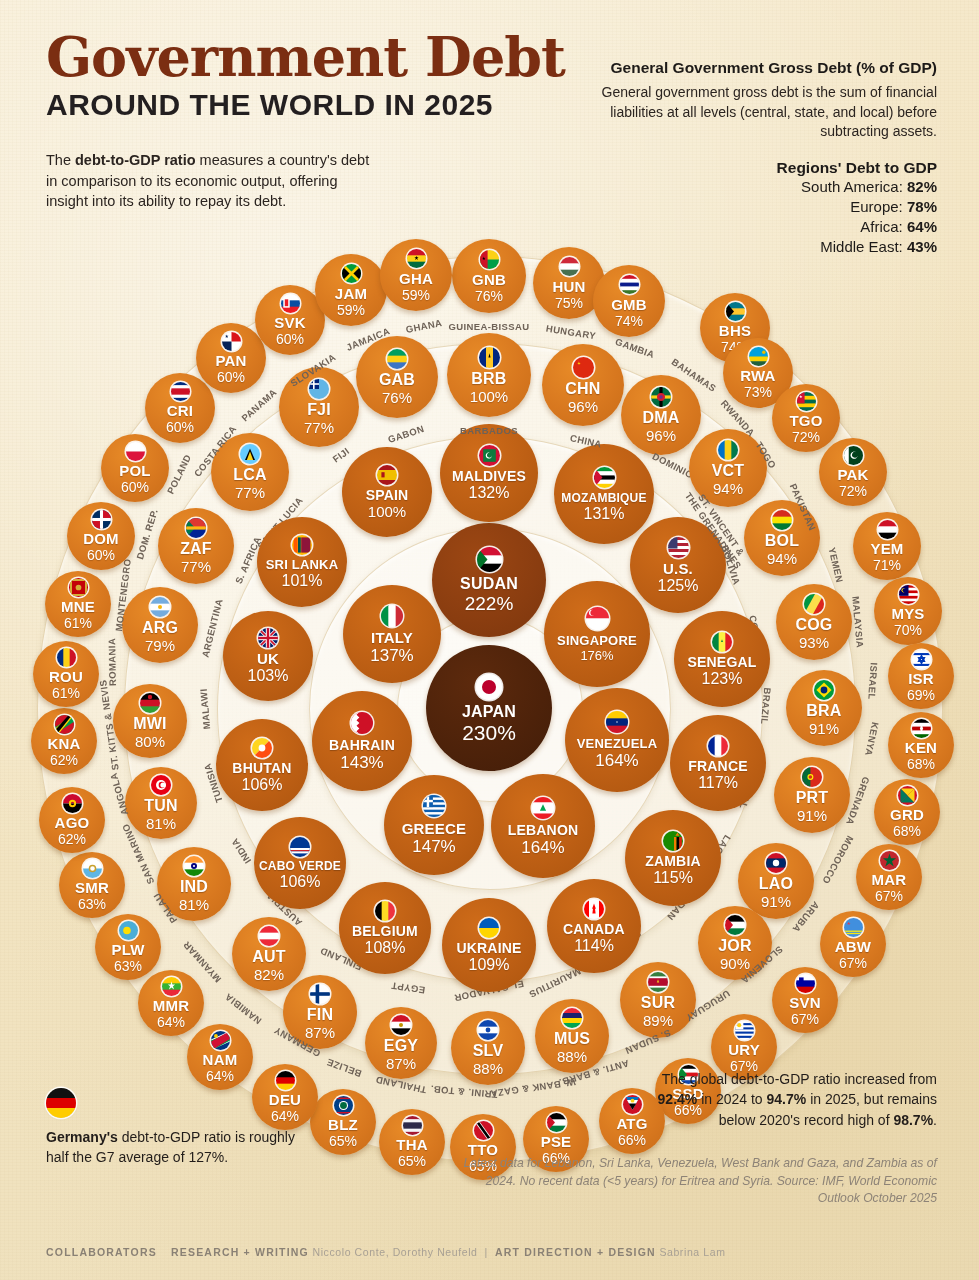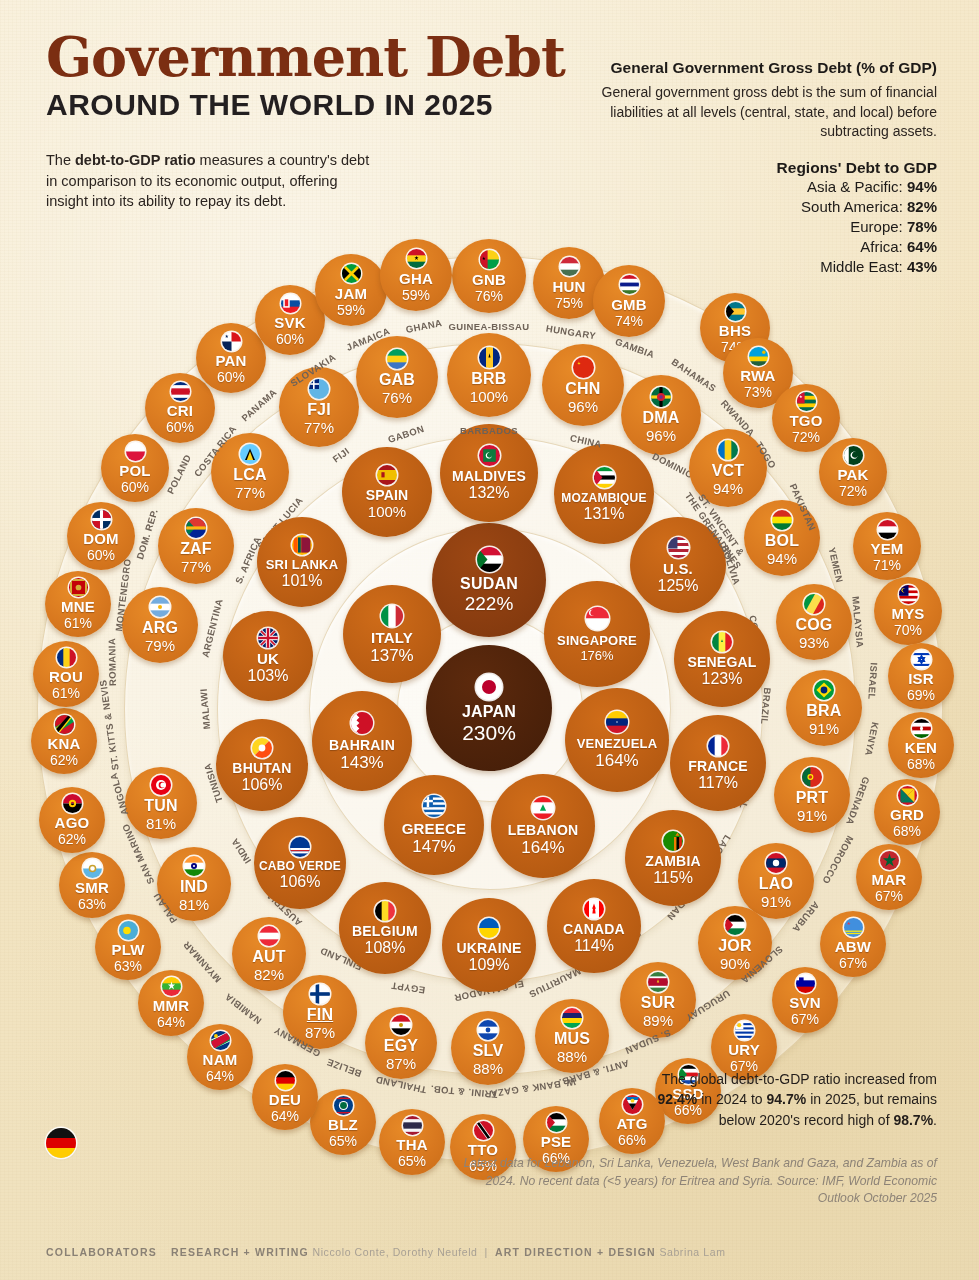--- a/index.html
+++ b/index.html
@@ -101,21 +101,20 @@
   <h1 class="title">Government Debt</h1>
   <div class="subtitle">AROUND THE WORLD IN 2025</div>
   <p class="lede"><span>The </span><b>debt-to-GDP ratio</b><span> measures a country's debt in comparison to its economic output, offering insight into its ability to repay its debt.</span></p>
 </div>
 
 <div class="hdr-right">
   <div class="hr-title">General Government Gross Debt (% of GDP)</div>
   <div class="hr-body">General government gross debt is the sum of financial liabilities at all levels (central, state, and local) before subtracting assets.</div>
   <div class="regions-title">Regions' Debt to GDP</div>
   <div id="regions-list">
-      <div class="region-row"><span>Asia &amp; Pacific: </span><b>94%</b></div>
       <div class="region-row"><span>South America: </span><b>82%</b></div>
       <div class="region-row"><span>Europe: </span><b>78%</b></div>
       <div class="region-row"><span>Africa: </span><b>64%</b></div>
       <div class="region-row"><span>Middle East: </span><b>43%</b></div>
     </div>
 </div>
 
 <div id="viz">
     <div class="ringband" style="left: 37px; top: 48px; width: 904px; height: 904px;"></div>
     <div class="ringband" style="left: 124px; top: 135px; width: 730px; height: 730px;"></div>
@@ -401,21 +400,21 @@
       <div class="nm" style="font-size: 16px;">EGY</div>
       <div class="vl" style="font-size: 15px; margin-top: 2px;">87%</div>
     </div>
     <div class="clabel" style="left: 408px; top: 780px; transform: translate(-50%, -50%) rotate(-172deg);">EGYPT</div>
     <div class="bubble " style="left: 283px; top: 767px; width: 74px; height: 74px;">
       <div class="flag" style="width: 20px; height: 20px; margin-bottom: 3px;"><svg viewBox="0 0 20 20" width="20" height="20" preserveAspectRatio="xMidYMid slice">
           <rect width="20" height="20" fill="#fff"></rect>
           <rect x="5.6000000000000005" y="0" width="3.5999999999999996" height="20" fill="#003580"></rect>
           <rect x="0" y="8.2" width="20" height="3.5999999999999996" fill="#003580"></rect>
         </svg></div>
-      <div class="nm" style="font-size: 16px; text-decoration: underline;">FIN</div>
+      <div class="nm" style="font-size: 16px;">FIN</div>
       <div class="vl" style="font-size: 15px; margin-top: 2px;">87%</div>
     </div>
     <div class="clabel" style="left: 341px; top: 751px; transform: translate(-50%, -50%) rotate(-157deg);">FINLAND</div>
     <div class="bubble " style="left: 232px; top: 709px; width: 74px; height: 74px;">
       <div class="flag" style="width: 20px; height: 20px; margin-bottom: 3px;"><svg viewBox="0 0 20 20" width="20" height="20" preserveAspectRatio="xMidYMid slice">
           <rect x="0" y="0" width="20" height="7.266666666666667" fill="#ED2939"></rect>
           <rect x="0" y="6.666666666666667" width="20" height="7.266666666666667" fill="#fff"></rect>
           <rect x="0" y="13.333333333333334" width="20" height="7.266666666666667" fill="#ED2939"></rect>
         </svg></div>
       <div class="nm" style="font-size: 16px;">AUT</div>
@@ -437,20 +436,30 @@
       <div class="flag" style="width: 20px; height: 20px; margin-bottom: 3px;"><svg viewBox="0 0 20 20" width="20" height="20" preserveAspectRatio="xMidYMid slice">
           <rect width="20" height="20" fill="#E70013"></rect>
           <circle cx="10" cy="10" r="5" fill="#fff"></circle>
           <circle cx="10.8" cy="10" r="3.2" fill="#E70013"></circle>
           <circle cx="12" cy="10" r="2.6" fill="#fff"></circle>
         </svg></div>
       <div class="nm" style="font-size: 16px;">TUN</div>
       <div class="vl" style="font-size: 15px; margin-top: 2px;">81%</div>
     </div>
     <div class="clabel" style="left: 213px; top: 575px; transform: translate(-50%, -50%) rotate(-108deg);">TUNISIA</div>
+    <div class="bubble " style="left: 113px; top: 476px; width: 74px; height: 74px;">
+      <div class="flag" style="width: 20px; height: 20px; margin-bottom: 3px;"><svg viewBox="0 0 20 20" width="20" height="20" preserveAspectRatio="xMidYMid slice">
+          <rect x="0" y="0" width="20" height="7.266666666666667" fill="#000"></rect>
+          <rect x="0" y="6.666666666666667" width="20" height="7.266666666666667" fill="#CE1126"></rect>
+          <rect x="0" y="13.333333333333334" width="20" height="7.266666666666667" fill="#339E35"></rect>
+          <circle cx="10" cy="4" r="2.2" fill="#CE1126"></circle>
+        </svg></div>
+      <div class="nm" style="font-size: 16px;">MWI</div>
+      <div class="vl" style="font-size: 15px; margin-top: 2px;">80%</div>
+    </div>
     <div class="clabel" style="left: 205px; top: 501px; transform: translate(-50%, -50%) rotate(-95deg);">MALAWI</div>
     <div class="bubble " style="left: 122px; top: 379px; width: 76px; height: 76px;">
       <div class="flag" style="width: 20px; height: 20px; margin-bottom: 3px;"><svg viewBox="0 0 20 20" width="20" height="20" preserveAspectRatio="xMidYMid slice">
           <rect x="0" y="0" width="20" height="7.266666666666667" fill="#74ACDF"></rect>
           <rect x="0" y="6.666666666666667" width="20" height="7.266666666666667" fill="#fff"></rect>
           <rect x="0" y="13.333333333333334" width="20" height="7.266666666666667" fill="#74ACDF"></rect>
           <circle cx="10" cy="10" r="2" fill="#F6B40E"></circle>
         </svg></div>
       <div class="nm" style="font-size: 16px;">ARG</div>
       <div class="vl" style="font-size: 15px; margin-top: 2px;">79%</div>
@@ -1036,20 +1045,21 @@
   </div>
 
 <div class="note-left">
   <div class="fl">
     <svg viewBox="0 0 30 30" width="30" height="30">
         <rect width="30" height="10" y="0" fill="#111"></rect>
         <rect width="30" height="10" y="10" fill="#D00"></rect>
         <rect width="30" height="10" y="20" fill="#FC0"></rect>
       </svg>
   </div>
+  <p><b>Germany's</b><span> debt-to-GDP ratio is roughly half the G7 average of 127%.</span></p>
 </div>
 
 <div class="note-right">
   <span>The global debt-to-GDP ratio increased from </span><b>92.4%</b><span> in 2024 to </span><b>94.7%</b><span> in 2025, but remains below 2020's record high of </span><b>98.7%</b><span>.</span>
 </div>
 
 <div class="src">Latest data for Lebanon, Sri Lanka, Venezuela, West Bank and Gaza, and Zambia as of 2024. No recent data (&lt;5 years) for Eritrea and Syria. Source: IMF, World Economic Outlook October 2025</div>
 
 <div class="credits">
   <span class="k">COLLABORATORS</span>&nbsp;&nbsp;&nbsp;

